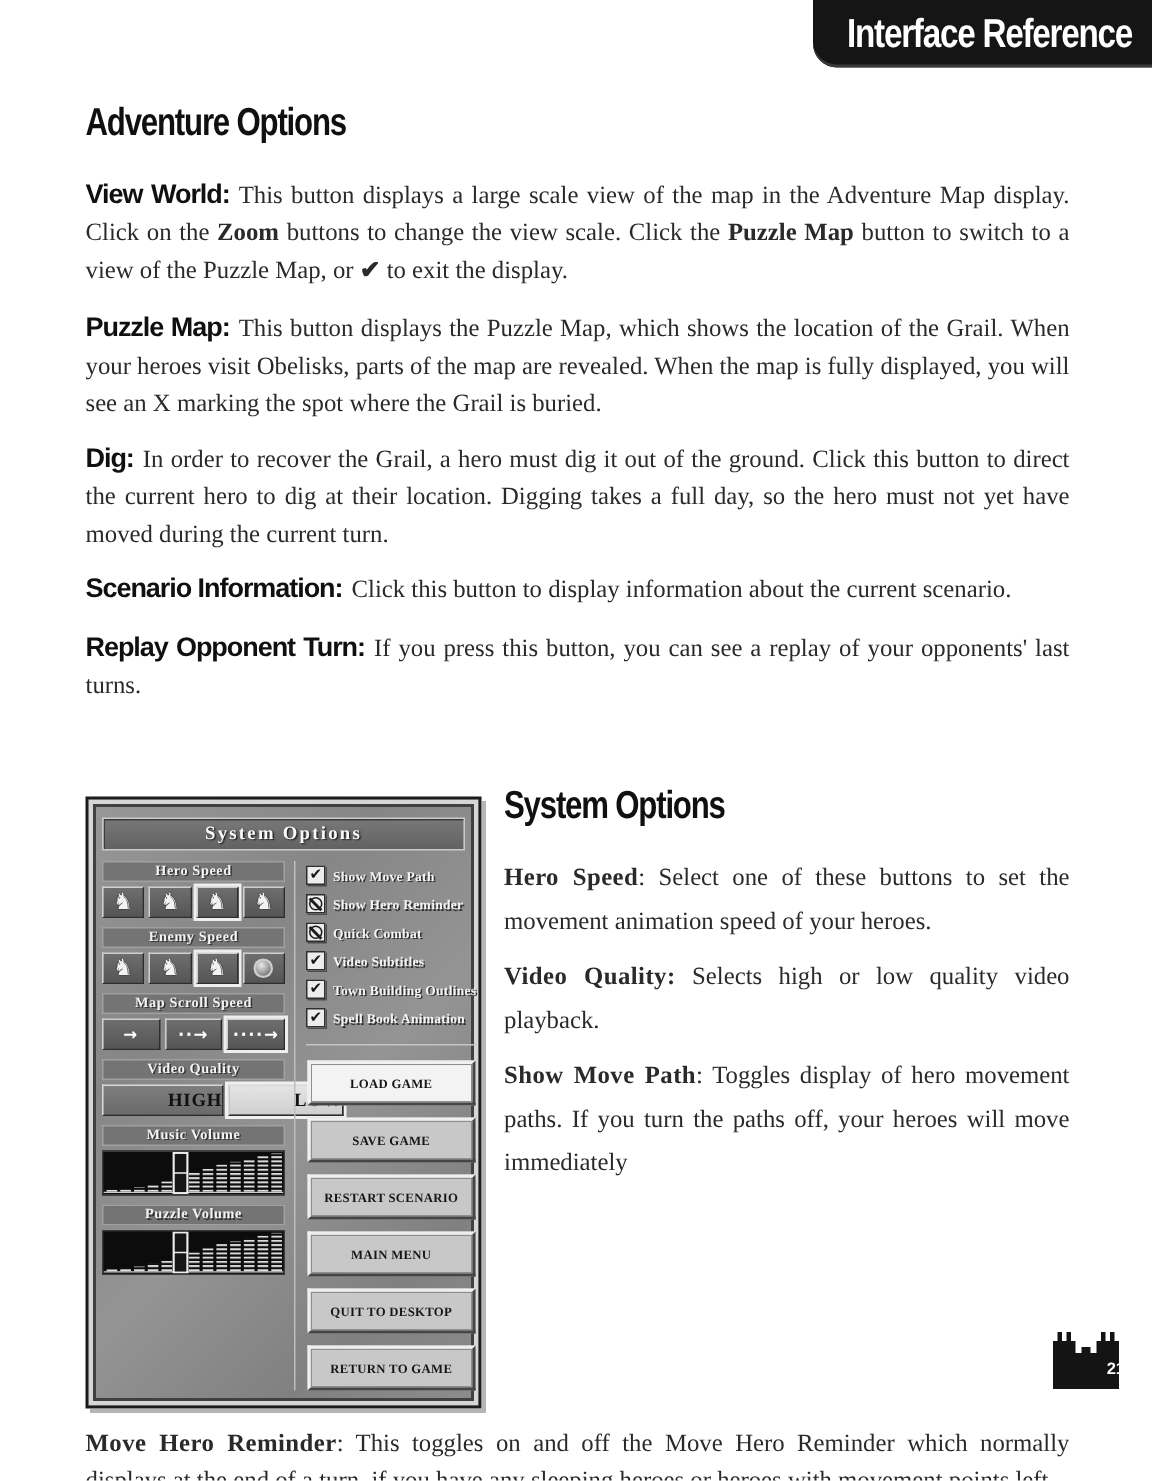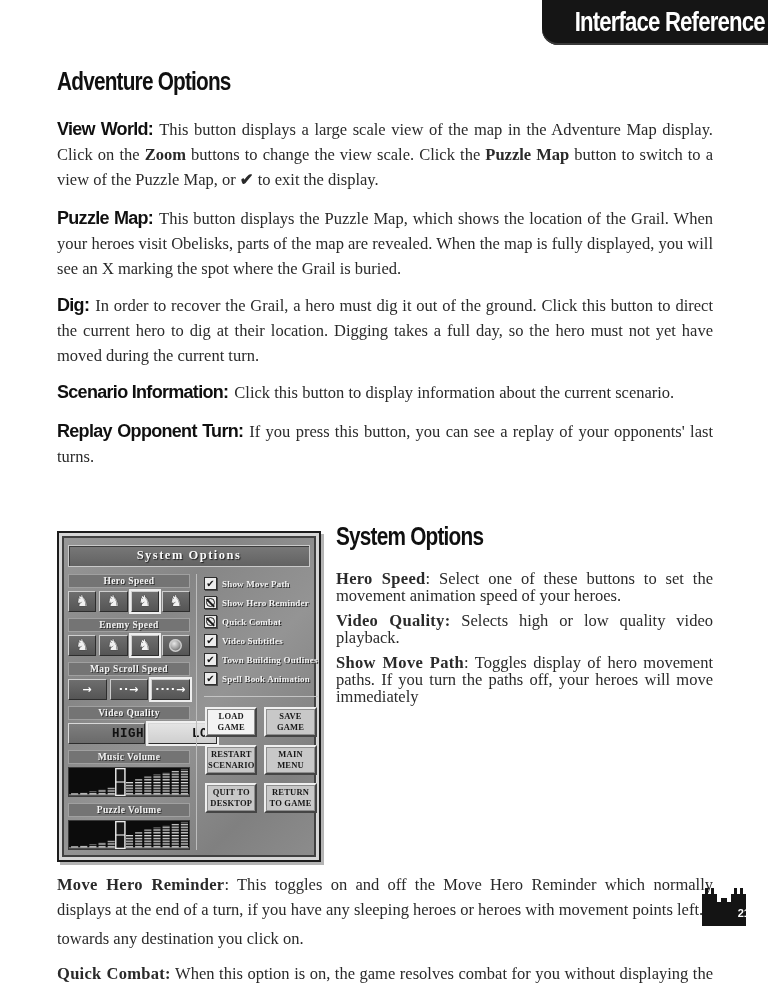--- a/index.html
+++ b/index.html
@@ -2,39 +2,39 @@
 <html><head>
 <meta charset="utf-8">
 <style>
   * { margin:0; padding:0; box-sizing:border-box; }
   html,body { width:768px; height:987px; }
   body { background:#ffffff; font-family:"Liberation Serif",serif; color:#262626; position:relative; overflow:hidden; }
 
   
   .banner { position:absolute; top:0; left:542px; right:0; height:45px; background:#151515;
             border-bottom-left-radius:16px; display:flex; align-items:center; justify-content:flex-end;
-            padding-right:3px; box-shadow:inset 0 -2px 0 #3a3a3a; }
+            padding-right:13px; box-shadow:inset 0 -2px 0 #3a3a3a; }
   .banner-text { color:#fff; font-family:"Liberation Sans",sans-serif; font-weight:700; font-size:27px;
             letter-spacing:-1px; display:inline-block; transform:scaleX(.82); transform-origin:right center; white-space:nowrap; }
 
   .main { position:absolute; left:57px; top:66px; width:656px; }
 
   .section-heading { font-family:"Liberation Sans",sans-serif; font-weight:700; font-size:26px; letter-spacing:-1px;
             color:#101010; display:inline-block; transform:scaleX(.8); transform-origin:left bottom; white-space:nowrap; }
 
   .bp { font-size:16.5px; line-height:25px; text-align:justify; color:#2a2a2a; }
   .mt20{margin-top:20px}.mt14{margin-top:14px}.mt12{margin-top:12px}.mt10{margin-top:10px}.mt4{margin-top:4px}
   .lead { font-family:"Liberation Sans",sans-serif; font-weight:700; font-size:18px; letter-spacing:-.7px;
           color:#101010; margin-right:6px; }
   .inb { font-weight:700; }
   .rb { font-weight:700; letter-spacing:.3px; }
 
   .row { display:flex; align-items:flex-start; margin-top:62px; }
   .right-col { margin-left:15px; width:377px; margin-top:-10px; }
-  .rp { font-size:16.5px; line-height:17px; text-align:justify; margin-top:8px; color:#2a2a2a; }
+  .rp { font-size:16.5px; line-height:29px; text-align:justify; margin-top:8px; color:#2a2a2a; }
   .right-col .section-heading { margin-bottom:10px; }
 
   
   .dialog { width:264px; flex:none;
       background:linear-gradient(135deg,#989898,#868686 30%,#949494 55%,#808080 80%,#8d8d8d);
       border:2px solid #1c1c1c;
       box-shadow:inset 0 0 0 3px #d6d6d6, inset 0 0 0 5px #404040, 3px 3px 0 #b5b5b5;
       padding:12px 9px 10px; }
   .dlg-title { background:linear-gradient(#787878,#626262); border:1px solid #c9c9c9;
       box-shadow:inset 1px 1px 0 #3c3c3c; color:#fafafa; font-weight:700; font-size:12.5px;
@@ -49,39 +49,39 @@
   .btn-row { display:flex; gap:3px; margin-top:3px; }
   .icon-btn { flex:1; height:21px; background:linear-gradient(#6e6e6e,#555555); border:1px solid;
       border-color:#cfcfcf #2d2d2d #2d2d2d #cfcfcf; display:flex; align-items:center; justify-content:center;
       color:#f5f5f5; line-height:1; cursor:pointer; padding:0; }
   .icon-btn.sel { box-shadow:0 0 0 2px #eeeeee; }
   .horse-glyph { font-family:"DejaVu Sans",sans-serif; font-size:15px; color:#f2f2f2; text-shadow:0 0 1px #000; }
   .arrow-glyph { font-family:"DejaVu Sans",sans-serif; font-weight:700; font-size:11px; letter-spacing:1px; color:#fff; }
   .circ-icon { width:13px; height:13px; border-radius:50%;
       background:radial-gradient(circle at 40% 35%, #e8e8e8, #9c9c9c 45%, #585858 75%, #3a3a3a);
       box-shadow:inset 0 0 0 1.5px #cccccc; }
-  .vq-btn { flex:1; height:21px; font-family:Liberation Mono, monospace; font-weight:700; font-size:12.5px;
+  .vq-btn { flex:1; height:21px; font-family:Liberation Serif, serif; font-weight:700; font-size:12.5px;
       color:#111; display:flex; align-items:center; justify-content:center; border:1px solid;
       border-color:#d8d8d8 #2d2d2d #2d2d2d #d8d8d8; letter-spacing:.5px; cursor:pointer;padding-left:43px; }
   .vq-high { background:linear-gradient(#7e7e7e,#6a6a6a); }
   .vq-low { background:linear-gradient(#e4e4e4,#cfcfcf); box-shadow:0 0 0 2px #f0f0f0; }
   .vol-panel { margin-top:3px; border:1px solid #3a3a3a; background:#0c0c0c; height:30px; }
   .vol-panel svg { display:block; width:100%; height:100%; }
 
   .chk-row { display:flex; align-items:center; gap:5px; height:19px; }
   .chk-box { width:13px; height:13px; background:#ececec; border:1px solid #2e2e2e; box-shadow:1px 1px 0 #4c4c4c;
       display:flex; align-items:center; justify-content:center; flex:none; cursor:pointer; }
   .ck { font-family:"DejaVu Sans",sans-serif; font-weight:700; font-size:10px; color:#141414; line-height:1; }
   .no-ic { width:9px; height:9px; border:1.5px solid #1c1c1c; border-radius:50%; position:relative; }
   .no-ic::after { content:""; position:absolute; left:-1.8px; top:2.9px; width:11px; height:1.5px;
       background:#1c1c1c; transform:rotate(45deg); }
   .chk-label { font-weight:700; font-size:9px; color:#f4f4f4; text-shadow:1px 1px 0 #2e2e2e; letter-spacing:.2px; white-space:nowrap; }
 
   .dlg-divider { border-top:1px solid #c4c4c4; margin:8px 0 10px; }
-  .btn-grid { display:grid; grid-template-columns:1fr 1fr; gap:8px 7px; padding:0 1px; }
+  .btn-grid { display:grid; grid-template-columns:1fr; gap:8px 7px; padding:0 1px; }
   .dlg-btn { height:30px; background:#c8c8c8; border:2px solid; border-color:#efefef #454545 #454545 #efefef;
       box-shadow:inset 0 0 0 1px #8e8e8e; font-family:"Liberation Serif",serif; font-weight:700; font-size:8.5px;
       line-height:1.25; color:#161616; display:flex; align-items:center; justify-content:center; text-align:center;
       padding:1px; cursor:pointer; letter-spacing:.2px; }
   .dlg-btn.hl { background:#f3f3f3; }
 
   
   .castle { position:absolute; left:698px; top:884px; width:52px; height:46px; }
   .castle svg { display:block; width:100%; height:100%; }
   .castle .num { position:absolute; left:0; right:0; top:23px; text-align:right; color:#ffffff;

